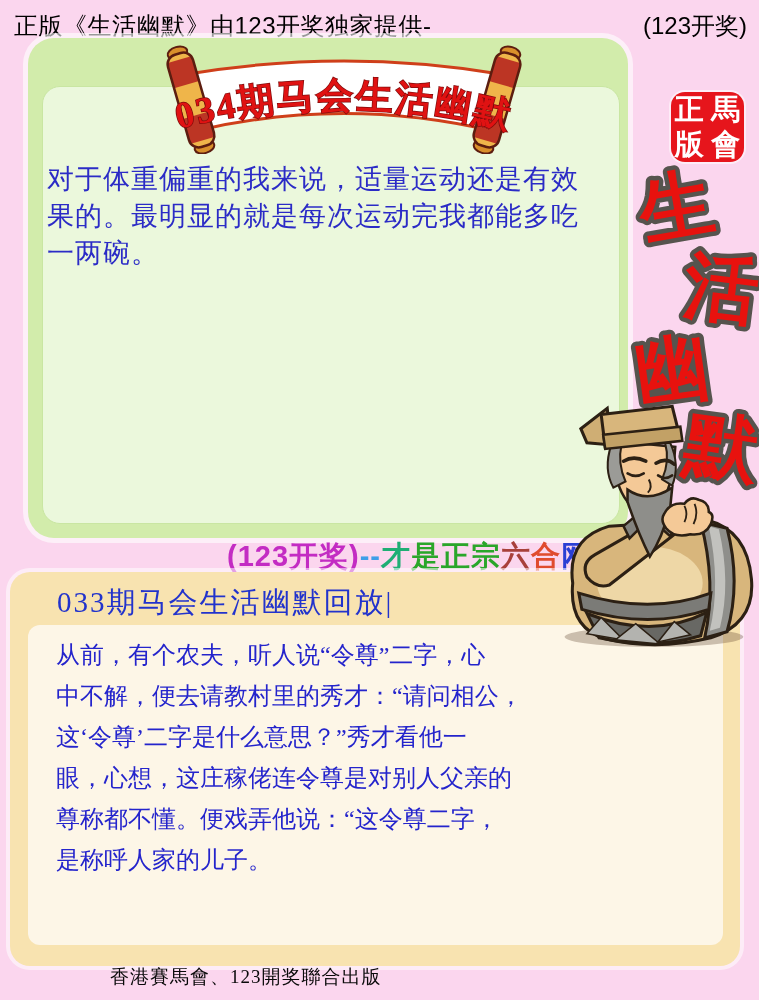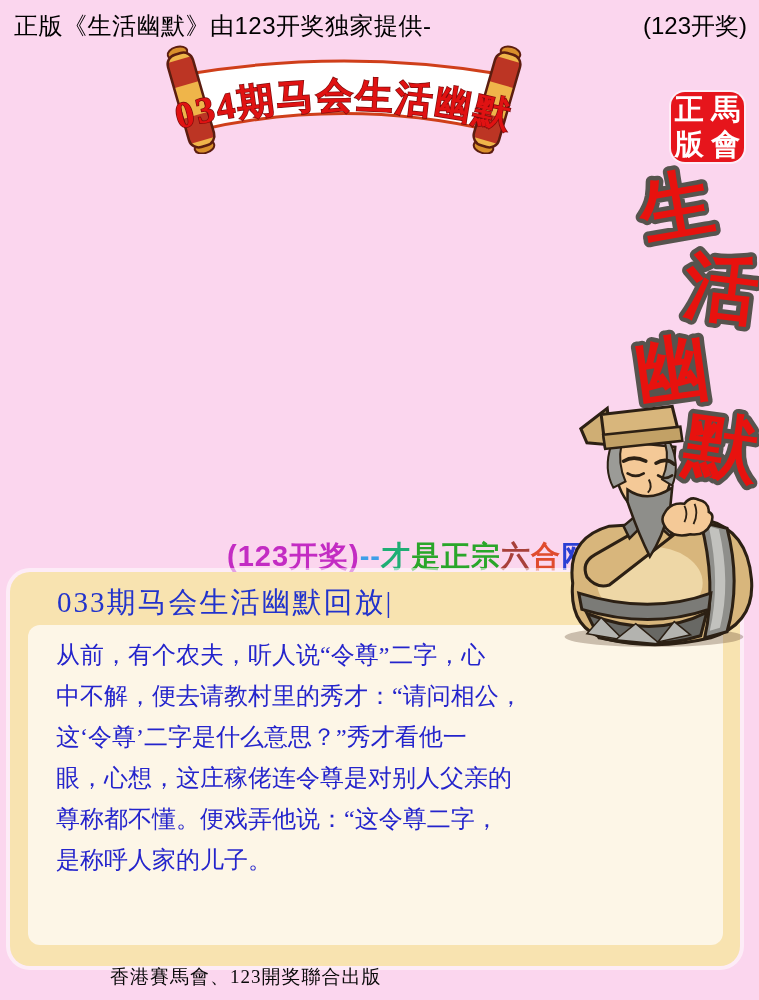--- a/index.html
+++ b/index.html
@@ -93,20 +93,27 @@
   }
 </style>
 </head>
 <body>
 
 <div class="page">
 
   <span class="header-left">正版《生活幽默》由123开奖独家提供-</span>
   <span class="header-right">(123开奖)</span>
 
+  <div class="panel-green">
+    <div class="panel-green-inner">
+      <div class="joke-text">对于体重偏重的我来说，适量运动还是有效
+果的。最明显的就是每次运动完我都能多吃
+一两碗。</div>
+    </div>
+  </div>
 
   <svg class="scroll-banner" viewBox="0 0 416 110">
 
     <path d="M 52 30 Q 208 4 364 30 L 357 87 Q 208 52 59 87 Z" fill="#ffffff" stroke="#cf3f1a" stroke-width="3" stroke-linejoin="round"></path>
 
     <g transform="rotate(-16 55 56)">
       <ellipse cx="55" cy="7" rx="10" ry="6" fill="#d98f2b" stroke="#5c1d10" stroke-width="2"></ellipse>
       <ellipse cx="55" cy="105" rx="10" ry="6" fill="#d98f2b" stroke="#5c1d10" stroke-width="2"></ellipse>
       <rect x="42" y="8" width="26" height="96" rx="10" fill="#efb54a"></rect>
       <path d="M42 14 h26 v26 h-26 z" fill="#bc3524"></path>

